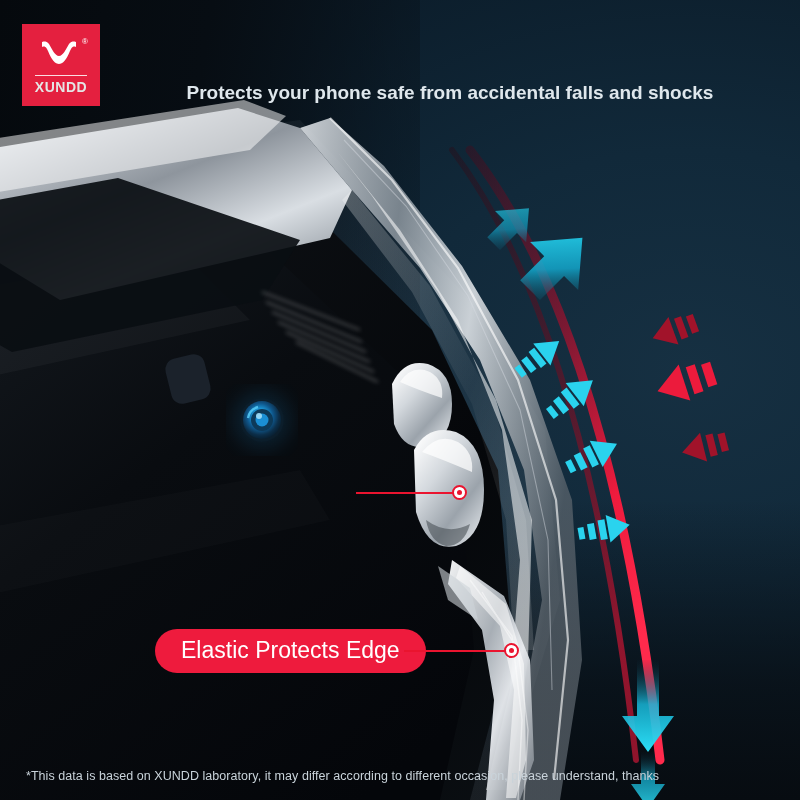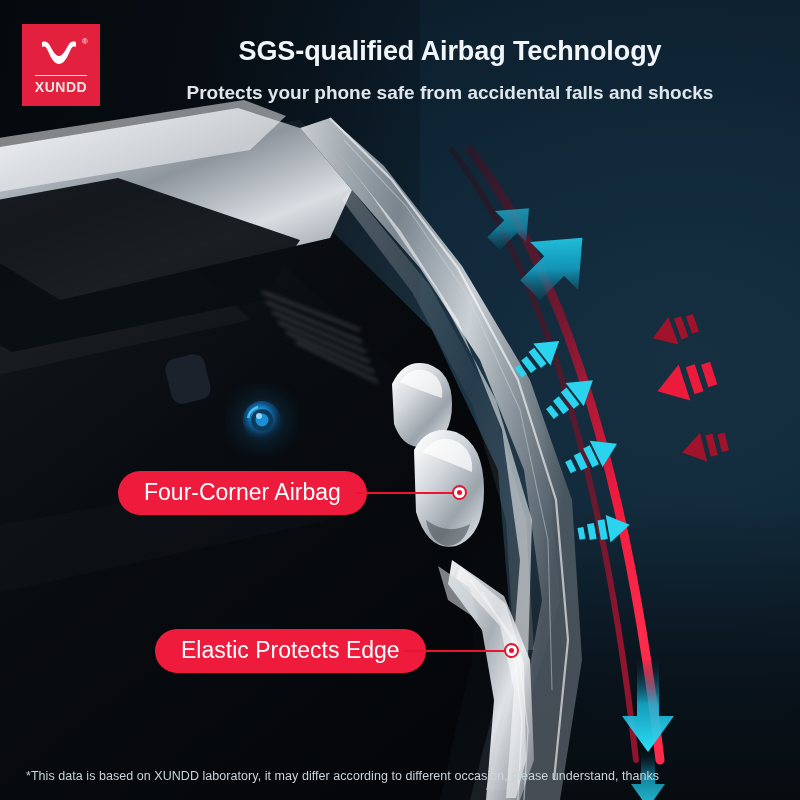--- a/index.html
+++ b/index.html
@@ -336,27 +336,25 @@
         <svg width="46" height="30" viewBox="0 0 46 30" xmlns="http://www.w3.org/2000/svg">
           <path d="M4,2 C4,2 8,0 11,4 C14,9 17,16 21,16 C25,16 28,9 31,4 C34,0 38,2 38,2
                    L38,7 C38,7 35,5 33,9 C30,15 27,24 21,24 C15,24 12,15 9,9 C7,5 4,7 4,7 Z" fill="#ffffff"></path>
         </svg>
         <span class="logo-reg">®</span>
       </div>
       <div class="logo-rule"></div>
       <div class="logo-word">XUNDD</div>
     </div>
 
-    <div class="headline">SGS-qualified Airbag Technology</div>
     <div class="subhead">Protects your phone safe from accidental falls and shocks</div>
   </div>
 
   <div class="callouts">
 
-    <div class="pill" style="left:118px; top:471px;">Four-Corner Airbag</div>
     <div class="lead-line" style="left:356px; top:492px; width:104px;"></div>
     <div class="target" style="left:452px; top:485px;"></div>
 
     <div class="pill" style="left:155px; top:629px;">Elastic Protects Edge</div>
     <div class="lead-line" style="left:404px; top:650px; width:105px;"></div>
     <div class="target" style="left:504px; top:643px;"></div>
   </div>
 
   <div class="footnote">*This data is based on XUNDD laboratory, it may differ according to different occasion, please understand, thanks</div>
 

